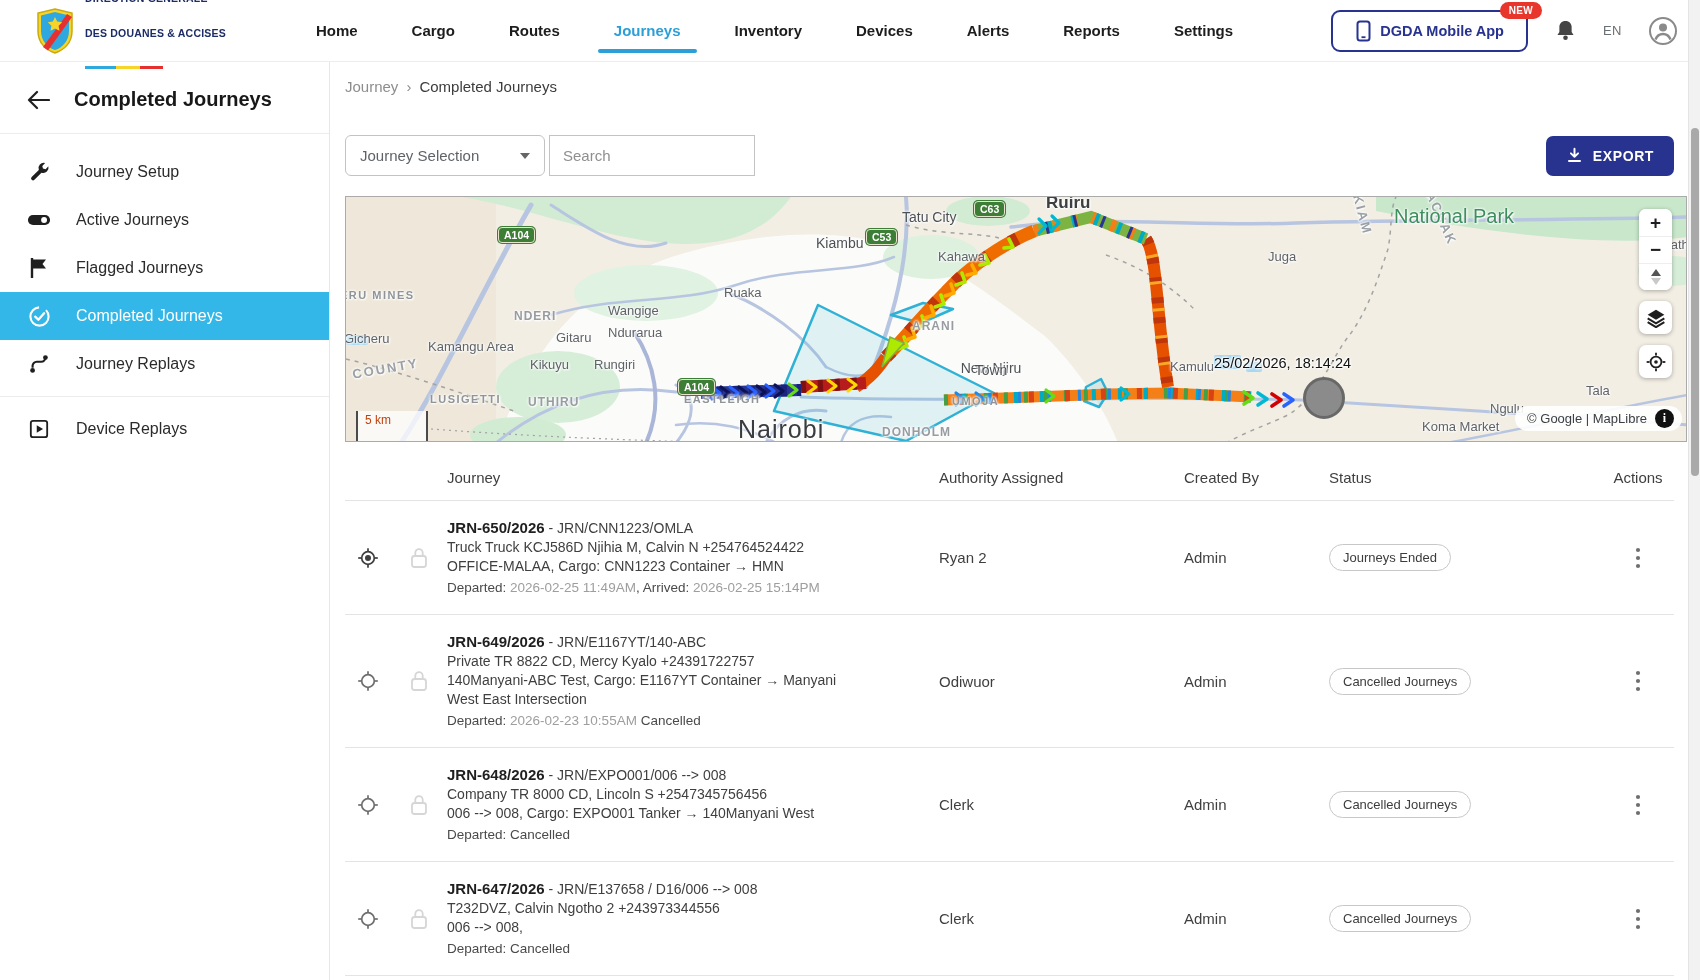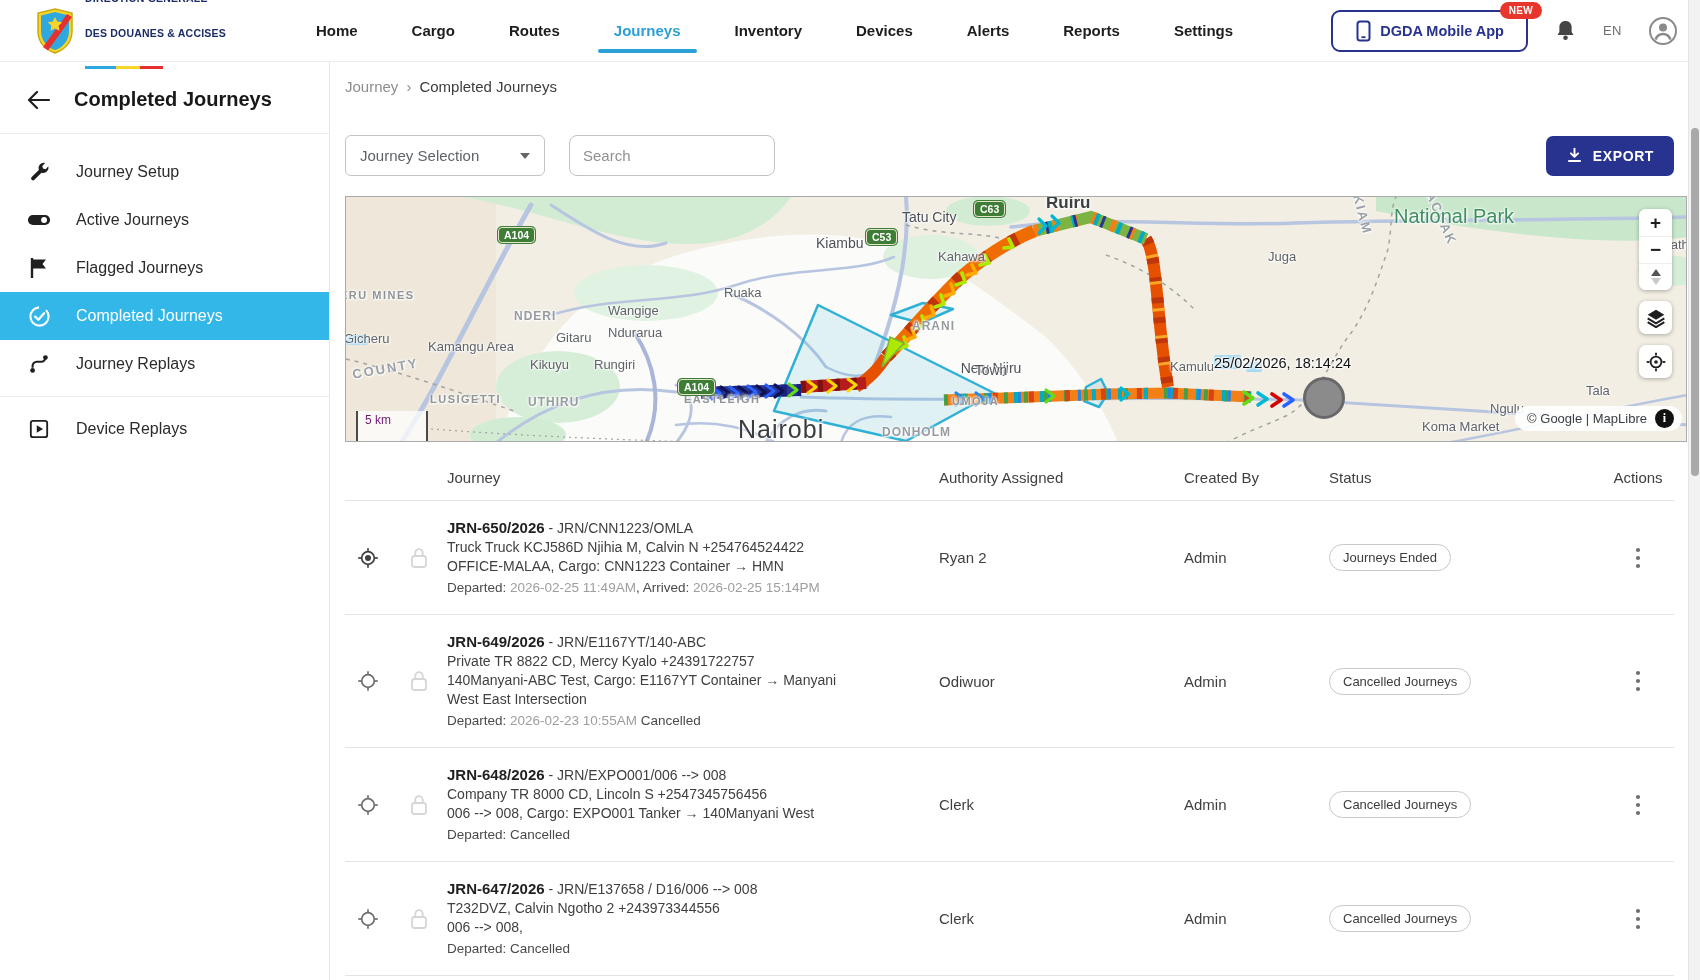--- a/index.html
+++ b/index.html
@@ -44,22 +44,22 @@
   .breadcrumb { display:flex; align-items:center; gap:8px; padding:16px 0 0 14px; font-size:15px; }
   .breadcrumb .parent, .breadcrumb .sep { color:#8d8d8d; }
   .breadcrumb .current { color:#3c3c3c; }
 
   .filter-row { display:flex; align-items:center; margin:40px 14px 0 14px; }
   .select-box { width:200px; height:41px; border:1px solid #c3c3c3; border-radius:6px;
     display:flex; align-items:center; justify-content:space-between; padding:0 14px; cursor:pointer; }
   .select-box .val { font-size:15px; color:#5f6368; }
   .caret { width:0; height:0; border-left:5px solid transparent; border-right:5px solid transparent;
     border-top:6px solid #666; }
-  .search-box { width:206px; height:41px; border:1px solid #c3c3c3; border-radius:8px;
-    margin-left:24px; padding:0 13px; font-size:15px; color:#333;
+  .search-box { width:206px; height:41px; border:1px solid #c3c3c3; border-radius:0;
+    margin-left:4px; padding:0 13px; font-size:15px; color:#333;
     font-family:"Liberation Sans",sans-serif; outline:none; }
   .search-box::placeholder { color:#8f8f8f; }
   .export-btn { margin-left:auto; display:flex; align-items:center; gap:10px; background:#27338f;
     color:#fff; border:none; border-radius:7px; height:40px; padding:0 20px; font-size:14px;
     font-weight:bold; letter-spacing:.6px; cursor:pointer; font-family:"Liberation Sans",sans-serif; }
 
   
   .map-box { position:relative; margin:20px 14px 0 14px; width:1342px; height:246px;
     border:1px solid #aaa; overflow:hidden; background:#f6f3ec; }
   .map-box svg.base { position:absolute; left:0; top:0; }
@@ -78,21 +78,21 @@
     color:#fff; font-size:10.5px; font-weight:bold; padding:1px 5px; box-shadow:0 0 0 1px #3e7d36; }
   .map-controls { position:absolute; right:14px; top:12px; display:flex; flex-direction:column; gap:11px; }
   .ctl-group { background:#fff; border-radius:7px; box-shadow:0 1px 4px rgba(0,0,0,.3); overflow:hidden; }
   .ctl-btn { width:33px; height:27px; display:flex; align-items:center; justify-content:center;
     font-size:19px; font-weight:bold; color:#1f1f1f; cursor:pointer; background:#fff; }
   .ctl-btn + .ctl-btn { border-top:1px solid #eee; }
   .ctl-sq { width:33px; height:33px; background:#fff; border-radius:7px;
     box-shadow:0 1px 4px rgba(0,0,0,.3); display:flex; align-items:center; justify-content:center; cursor:pointer; }
   .scalebar { position:absolute; left:10px; top:214px; width:72px; height:39px;
     border:2px solid #4a4a4a; border-top:none; background:rgba(255,255,255,.75);
-    font-size:12px; color:#701a75; padding:2px 0 0 7px; }
+    font-size:12px; color:#c2410c; padding:2px 0 0 7px; }
   .attribution { position:absolute; right:4px; bottom:10px; background:rgba(255,255,255,.9);
     border-radius:13px; padding:3px 8px 3px 12px; display:flex; align-items:center; gap:8px; }
   .attribution .txt { font-size:13px; color:#3c4043; }
   .info-circle { width:19px; height:19px; border-radius:50%; background:#111; color:#fff;
     font-size:12px; font-weight:bold; display:flex; align-items:center; justify-content:center;
     font-family:"Liberation Serif",serif; cursor:pointer; }
   .marker { position:absolute; left:957px; top:180px; width:42px; height:42px; border-radius:50%;
     background:#8b8b8b; border:3.5px solid #686868; }
   .marker-label { position:absolute; left:868px; top:158px; font-size:14.5px; color:#111;
     text-shadow:0 0 3px #fff,0 0 3px #fff,1px 1px 2px #fff,-1px -1px 2px #fff; }

